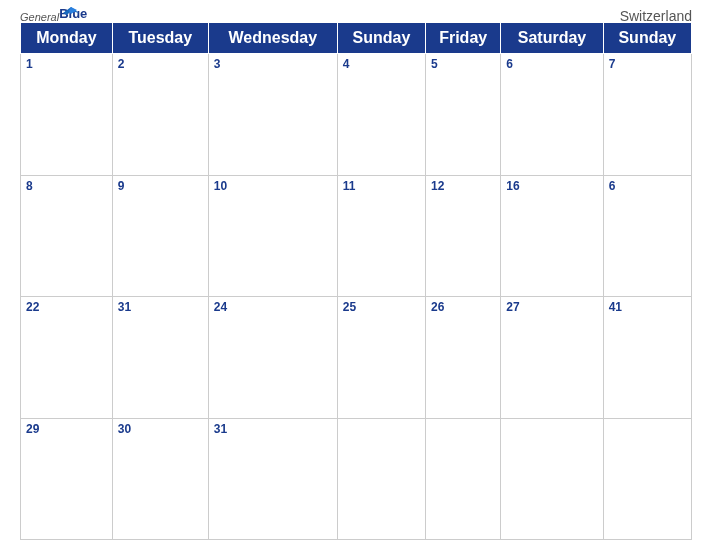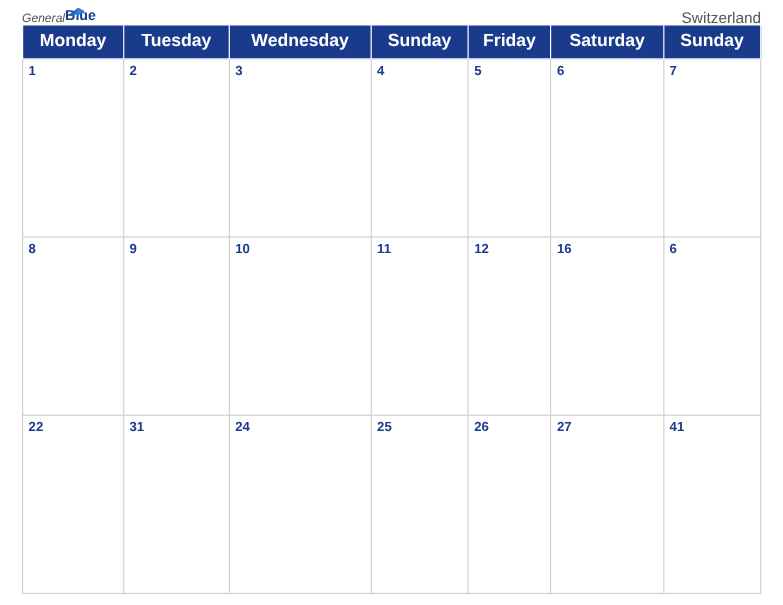--- a/index.html
+++ b/index.html
@@ -201,14 +201,29 @@
         <td class="has-date">
           <span class="day-number">26</span>
         </td>
         <td class="has-date">
           <span class="day-number">27</span>
         </td>
         <td class="has-date">
           <span class="day-number">41</span>
         </td>
       </tr>
+      <tr class="week-row">
+        <td class="has-date">
+          <span class="day-number">29</span>
+        </td>
+        <td class="has-date">
+          <span class="day-number">30</span>
+        </td>
+        <td class="has-date">
+          <span class="day-number">31</span>
+        </td>
+        <td class="empty"></td>
+        <td class="empty"></td>
+        <td class="empty"></td>
+        <td class="empty"></td>
+      </tr>
     </tbody>
 </table>
 
 </body></html>

